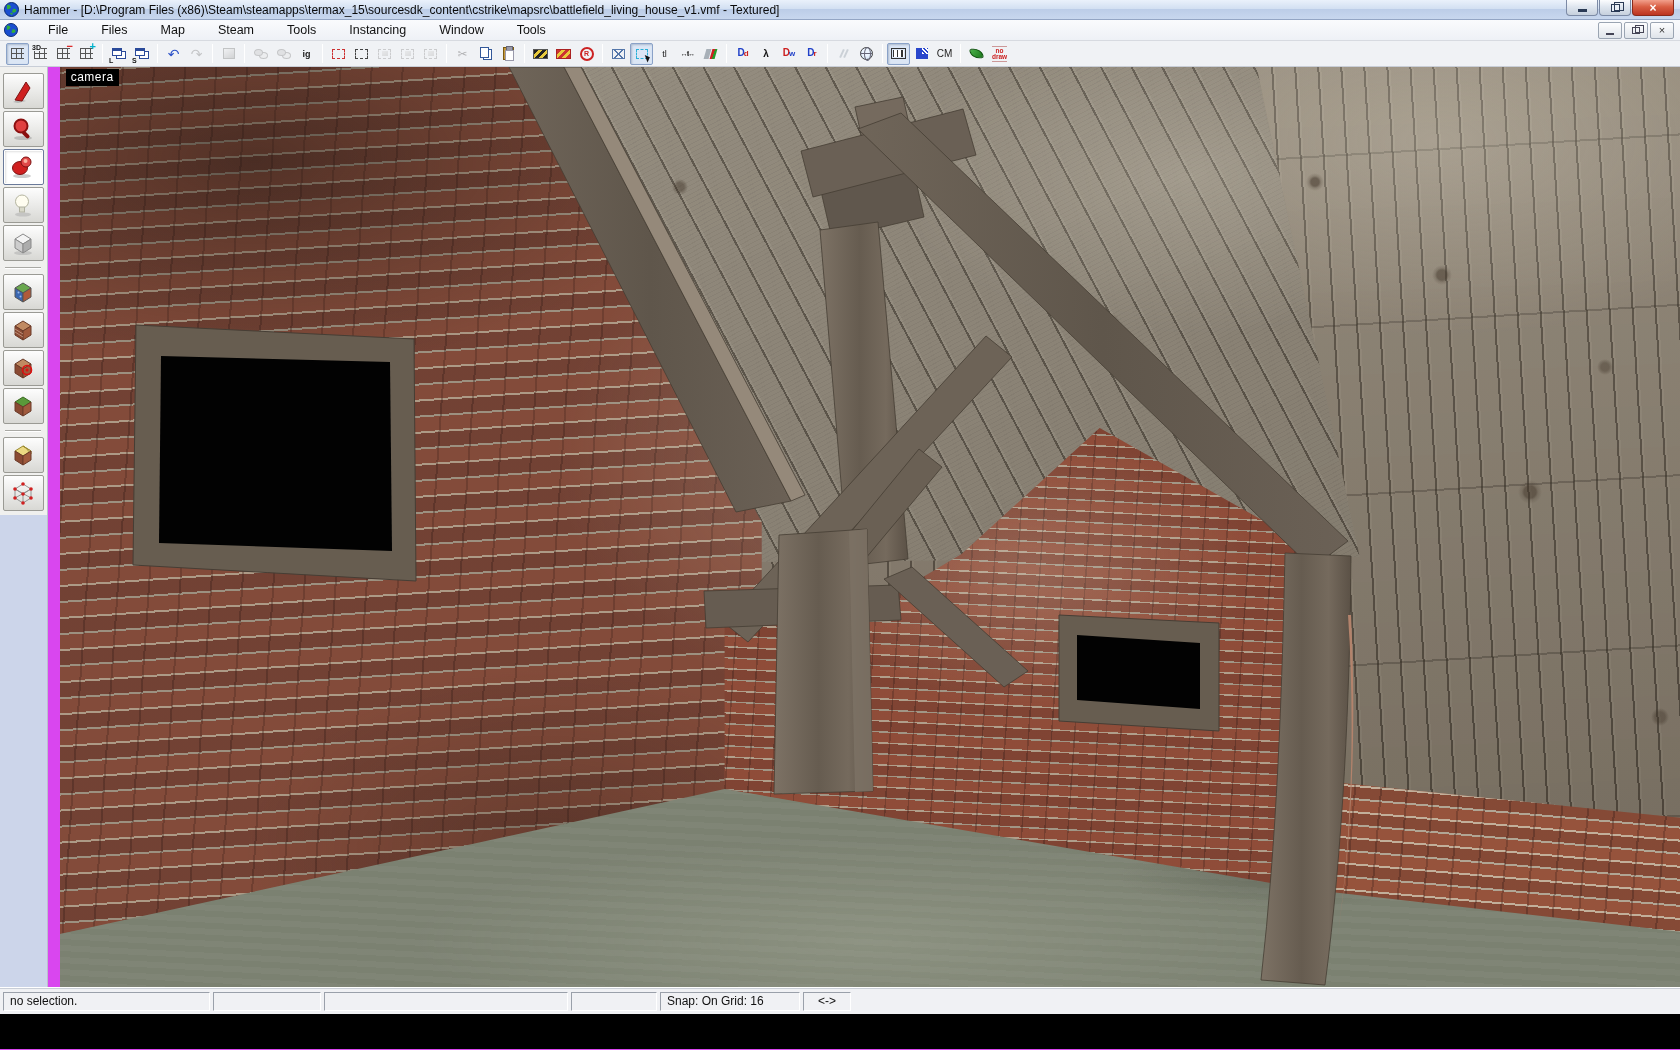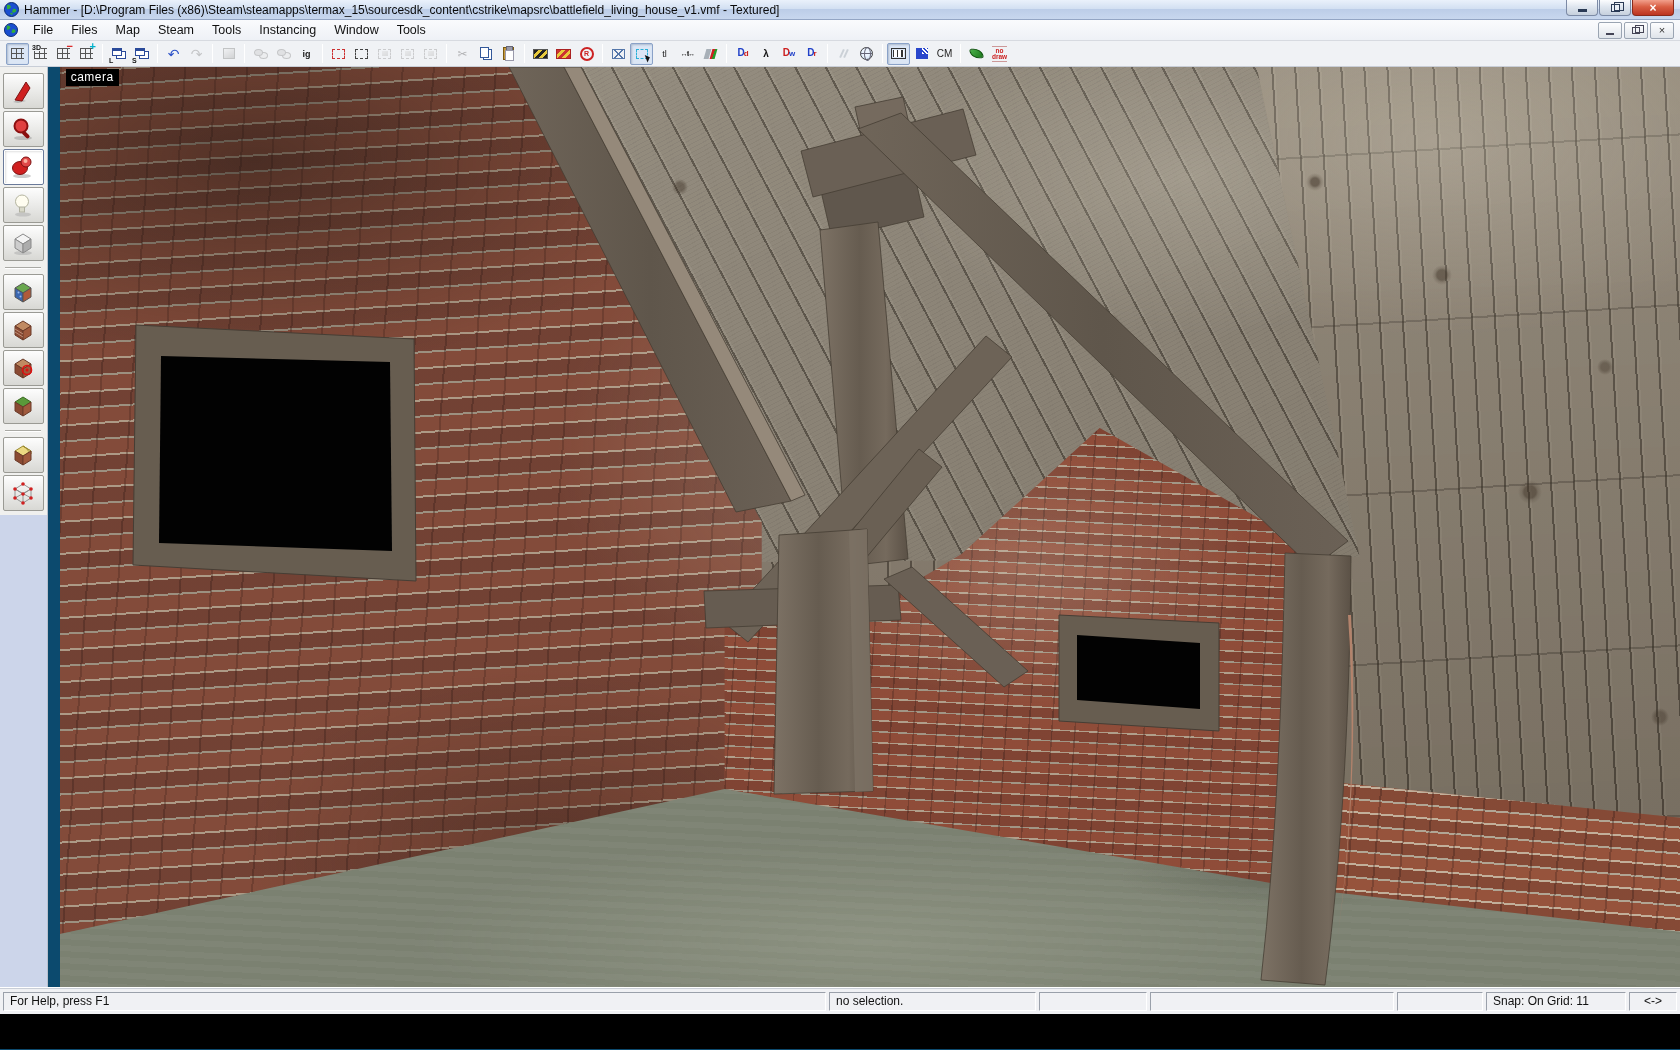--- a/index.html
+++ b/index.html
@@ -1,38 +1,38 @@
 <!DOCTYPE html>
 <html><head>
 <meta charset="utf-8">
 <style>
 * { margin:0; padding:0; box-sizing:border-box; }
 html,body { width:1680px; height:1050px; background:#000; overflow:hidden;
   font-family:"Liberation Sans", sans-serif; }
-.screen { width:1680px; height:1050px; position:relative; background:#0c4a6e; }
+.screen { width:1680px; height:1050px; position:relative; background:#d946ef; }
 
 
 .titlebar{ height:20px; display:flex; align-items:center; gap:5px; padding-left:4px;
   background:linear-gradient(#eaf1fb,#d3e0f2 45%,#bccde8 50%,#c8d7ee);
   border-bottom:1px solid #93a5c4; position:relative; }
 .app-icon{ width:15px; height:15px; display:inline-block; }
 .title-text{ font-size:12px; color:#0a0a0a; white-space:nowrap; }
 .win-btns{ position:absolute; right:6px; top:0; display:flex; gap:1px; }
 .wbtn{ width:32px; height:16px; border:1px solid #7c8aa5; border-top:none;
   border-radius:0 0 4px 4px; background:linear-gradient(#fbfcfe,#dfe6ef 45%,#c6d0dd);
   display:flex; align-items:center; justify-content:center; cursor:default; }
 .wbtn.close{ width:42px; background:linear-gradient(#f2a08c,#d95f44 45%,#bc3421);
   border-color:#8a2a1a; color:#fff; font-weight:bold; font-size:12px; }
 .glyph-min{ width:9px; height:3px; background:#2a3a55; margin-top:6px; }
 .glyph-restore{ width:9px; height:8px; border:1px solid #2a3a55; position:relative; background:#e8eef6;}
 .glyph-restore::before{ content:""; position:absolute; left:2px; top:-3px; width:8px; height:7px;
   border:1px solid #2a3a55; }
 
 
-.menubar{ height:21px; display:flex; align-items:center; padding-left:4px; gap:0;
+.menubar{ height:21px; display:flex; align-items:center; padding-left:4px; gap:15px;
   background:linear-gradient(#fafbfd,#eef1f6); border-bottom:1px solid #d7dae0; }
 .menu-icon{ width:14px; height:14px; margin-right:6px; }
 .menu-item{ padding:2px 9px; font-size:12.5px; color:#111; cursor:default; }
 .mdi-controls{ margin-left:auto; display:flex; gap:2px; padding-right:6px; }
 .mdibtn{ width:24px; height:17px; border:1px solid #9aa4b2; border-radius:2px;
   background:linear-gradient(#fdfdfe,#dfe4ea); display:flex; align-items:center; justify-content:center;
   font-size:11px; color:#333; }
 .mdi-min{ width:8px; height:2px; background:#445; margin-top:8px; }
 .mdi-restore{ width:8px; height:7px; border:1px solid #445; position:relative; }
 .mdi-restore::before{ content:""; position:absolute; left:2px; top:-3px; width:7px; height:6px; border:1px solid #445; }
@@ -559,23 +559,22 @@
           <path d="M1225,486 L1291,489 C1290,630 1283,780 1265,918 L1201,913 C1217,770 1222,630 1225,486 Z" fill="url(#lgPost)"></path>
           <path d="M1291,548 C1297,670 1291,780 1277,874 C1292,772 1295,652 1288,548 Z" fill="#b3836c" stroke="none"></path>
         </g>
       </svg>
 
       <div class="cam-label">camera</div>
     </div>
   </div>
 
   <div class="statusbar">
-    <div class="sb-panel sb-help">For Help, press F1</div>
     <div class="sb-panel sb-sel">no selection.</div>
     <div class="sb-panel sb-e1"></div>
     <div class="sb-panel sb-e2"></div>
     <div class="sb-panel sb-e3"></div>
-    <div class="sb-panel sb-snap">Snap: On Grid: 11</div>
+    <div class="sb-panel sb-snap">Snap: On Grid: 16</div>
     <div class="sb-panel sb-resize">&lt;-&gt;</div>
   </div>
 
   <div class="bottom-black"></div>
 </div>
 
 </body></html>

